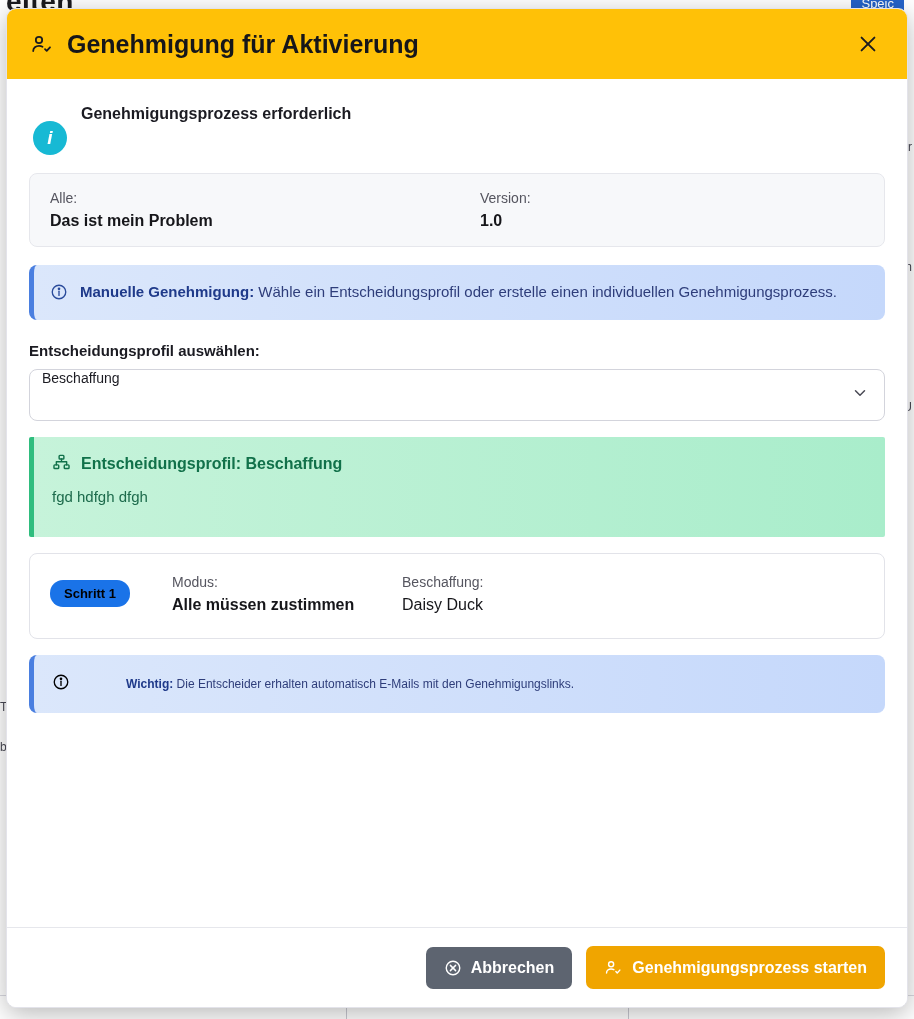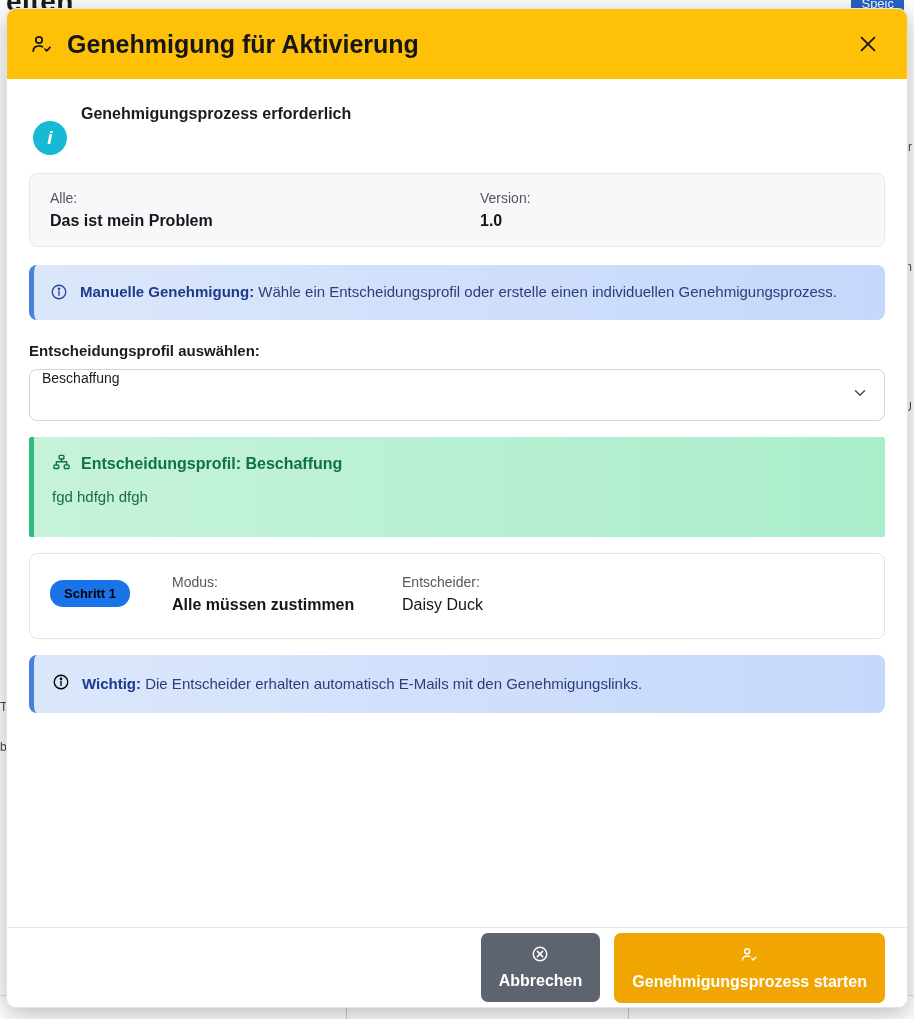--- a/index.html
+++ b/index.html
@@ -213,39 +213,38 @@
 
   
   .important {
     margin-top: 16px;
     background: linear-gradient(90deg, #dbe7fb 0%, #c5d8fb 100%);
     border-left: 5px solid #4a7fe0;
     border-radius: 8px;
     padding: 18px;
     display: flex; gap: 12px; align-items: center;
   }
-  .important-text { font-size: 15px; color: #2e3d7a; }
+  .important-text { font-size: 12px; color: #2e3d7a; margin-left: 44px; }
   .important-text b { color: #1f3a8a; }
 
   
   .modal-footer {
     flex: 0 0 auto;
     height: 80px;
     border-top: 1px solid #e6e7ec;
     display: flex; align-items: center; justify-content: flex-end;
     gap: 14px;
     padding: 0 22px;
     background: #fff;
   }
   .btn {
     border: none; border-radius: 7px; cursor: pointer;
     font-size: 16px; font-weight: bold;
     display: inline-flex; align-items: center; gap: 9px;
     padding: 12px 18px;
-    flex-direction: column;
   }
   .btn-cancel { background: #5d6470; color: #fff; }
   .btn-start { background: #f0a500; color: #fff; }
   .btn svg { display: block; }
 </style>
 </head>
 <body>
 
 <div class="page-bg">
   <div class="bg-header"></div>
@@ -345,21 +344,21 @@
     </div>
 
     <div class="steps-card">
       <div class="step-row">
         <span class="step-badge">Schritt 1</span>
         <div class="step-col mode">
           <div class="step-label">Modus:</div>
           <div class="step-value">Alle müssen zustimmen</div>
         </div>
         <div class="step-col">
-          <div class="step-label">Entscheider:</div>
+          <div class="step-label">Beschaffung:</div>
           <div class="step-value normal">Daisy Duck</div>
         </div>
       </div>
     </div>
 
     <div class="important">
       <span class="i-icon">
         <svg width="18" height="18" viewBox="0 0 24 24" fill="none" stroke="currentColor" stroke-width="1.8">
           <circle cx="12" cy="12" r="9"></circle>
             <line x1="12" y1="11" x2="12" y2="16.5" stroke-linecap="round"></line>

